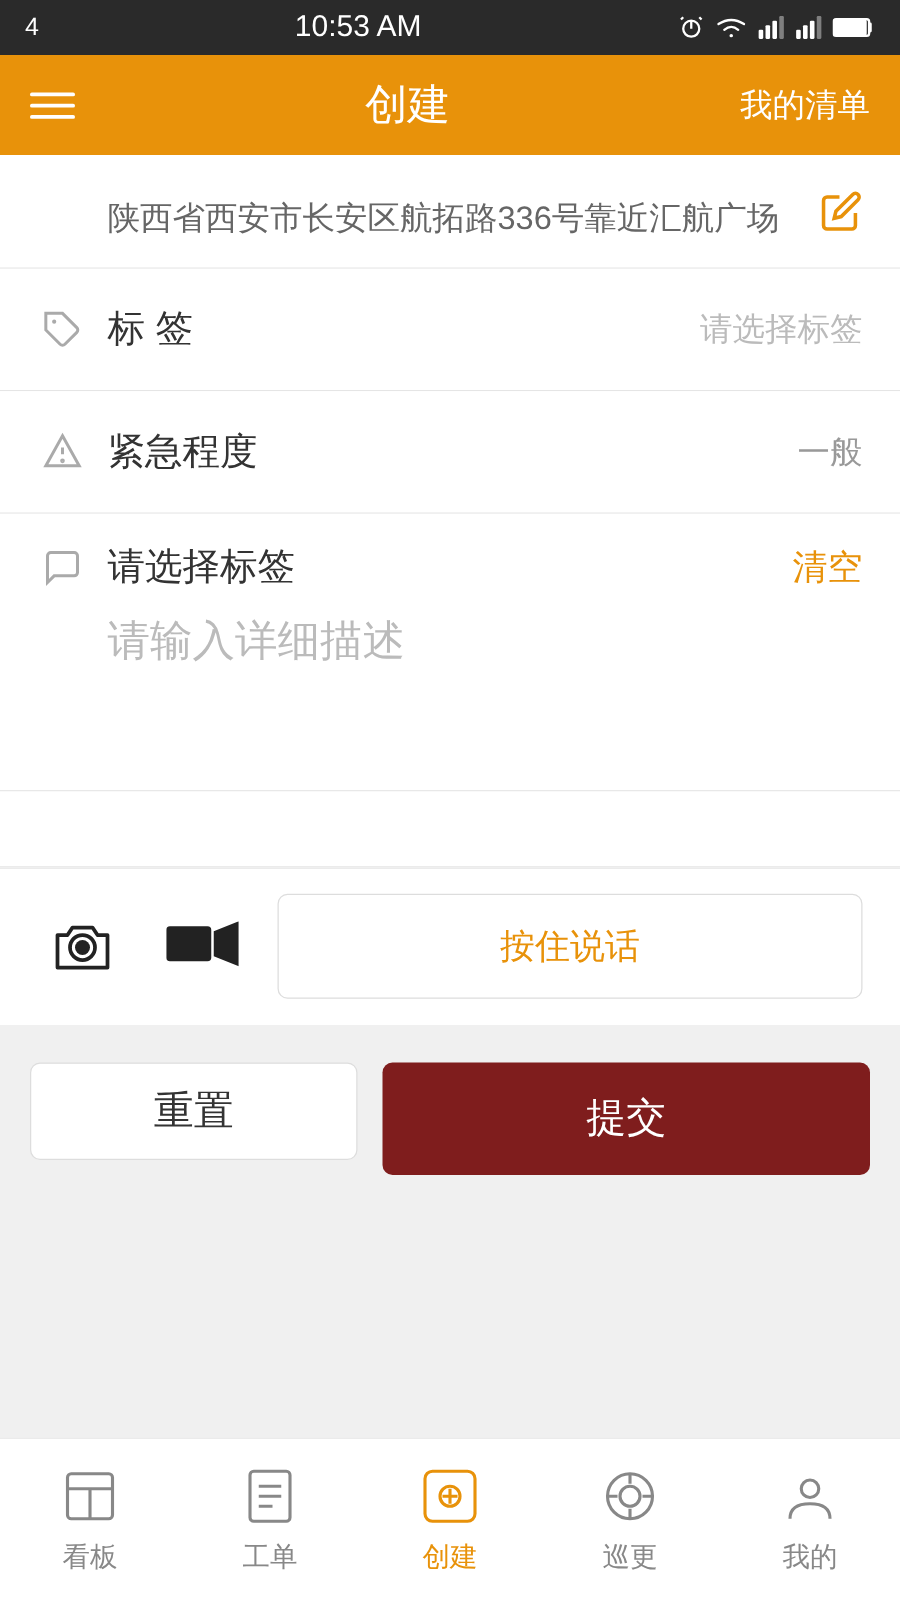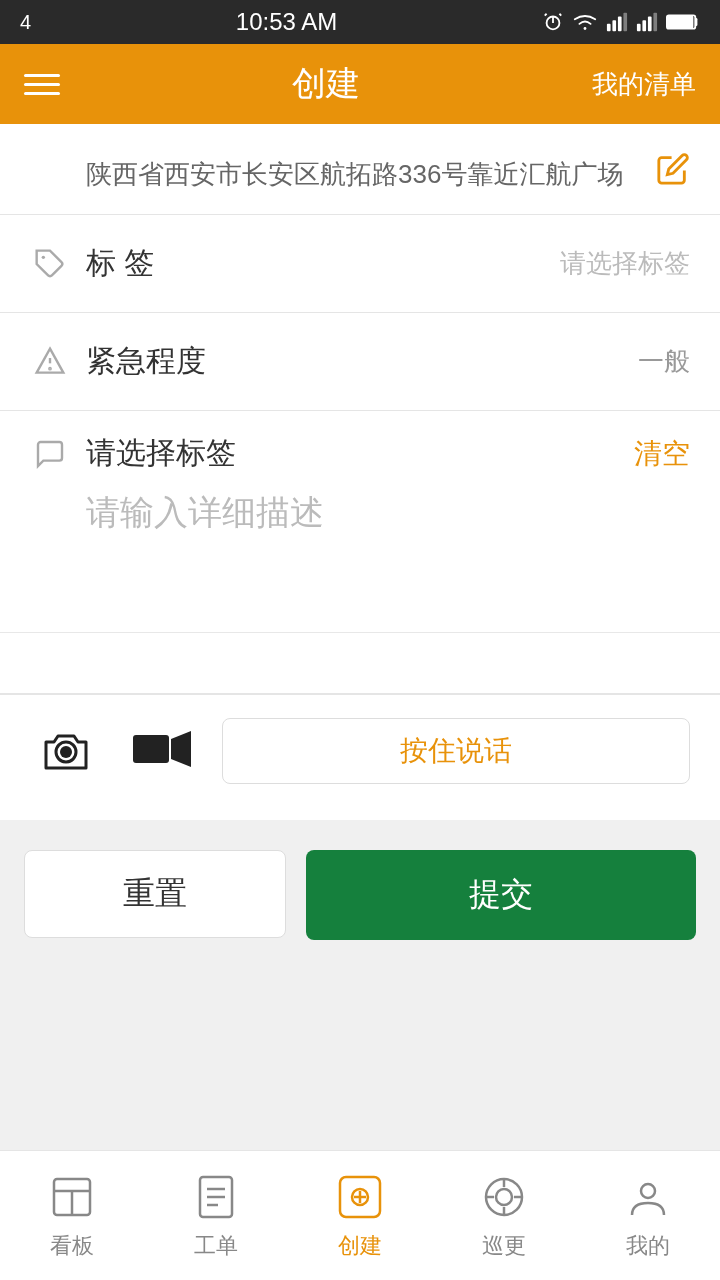--- a/index.html
+++ b/index.html
@@ -173,55 +173,55 @@
     .media-btn {
       width: 72px;
       height: 72px;
       display: flex;
       align-items: center;
       justify-content: center;
       cursor: pointer;
     }
     .voice-btn {
       flex: 1;
-      height: 66px;
+      height: 84px;
       border: 1.5px solid #ddd;
       border-radius: 8px;
       display: flex;
       align-items: center;
       justify-content: center;
       color: #E8920A;
       font-size: 28px;
       cursor: pointer;
     }
 
     
     .action-section {
       background: #f0f0f0;
       padding: 30px 24px;
       display: flex;
       gap: 20px;
     }
     .btn-reset {
       flex: 1;
-      height: 88px;
+      height: 78px;
       background: white;
       border: 1.5px solid #ddd;
       border-radius: 8px;
       font-size: 32px;
       color: #333;
       display: flex;
       align-items: center;
       justify-content: center;
       cursor: pointer;
     }
     .btn-submit {
       flex: 1.5;
       height: 90px;
-      background: #15803d;
+      background: #7f1d1d;
       border-radius: 8px;
       font-size: 32px;
       color: white;
       display: flex;
       align-items: center;
       justify-content: center;
       cursor: pointer;
     }
 
     

